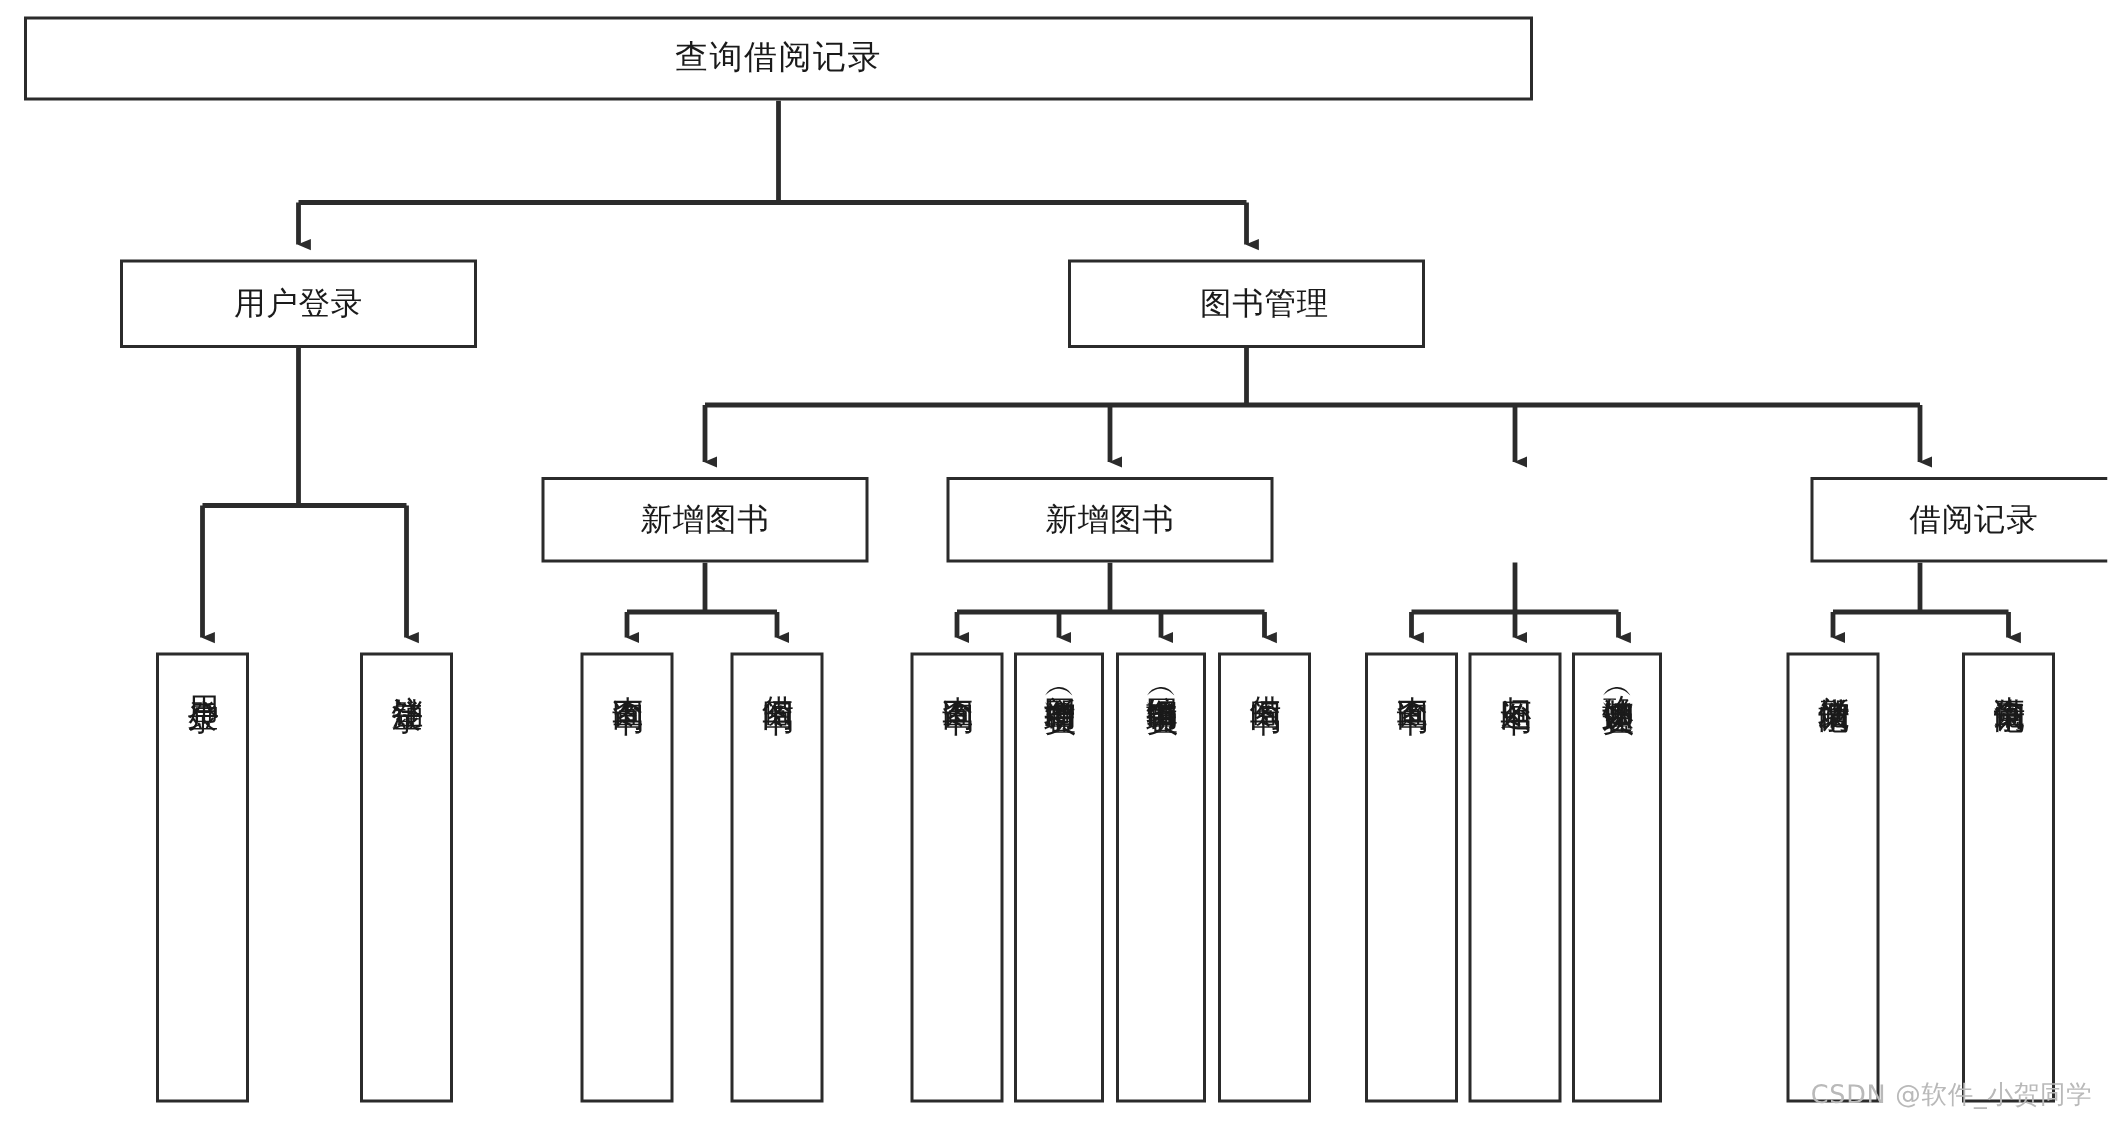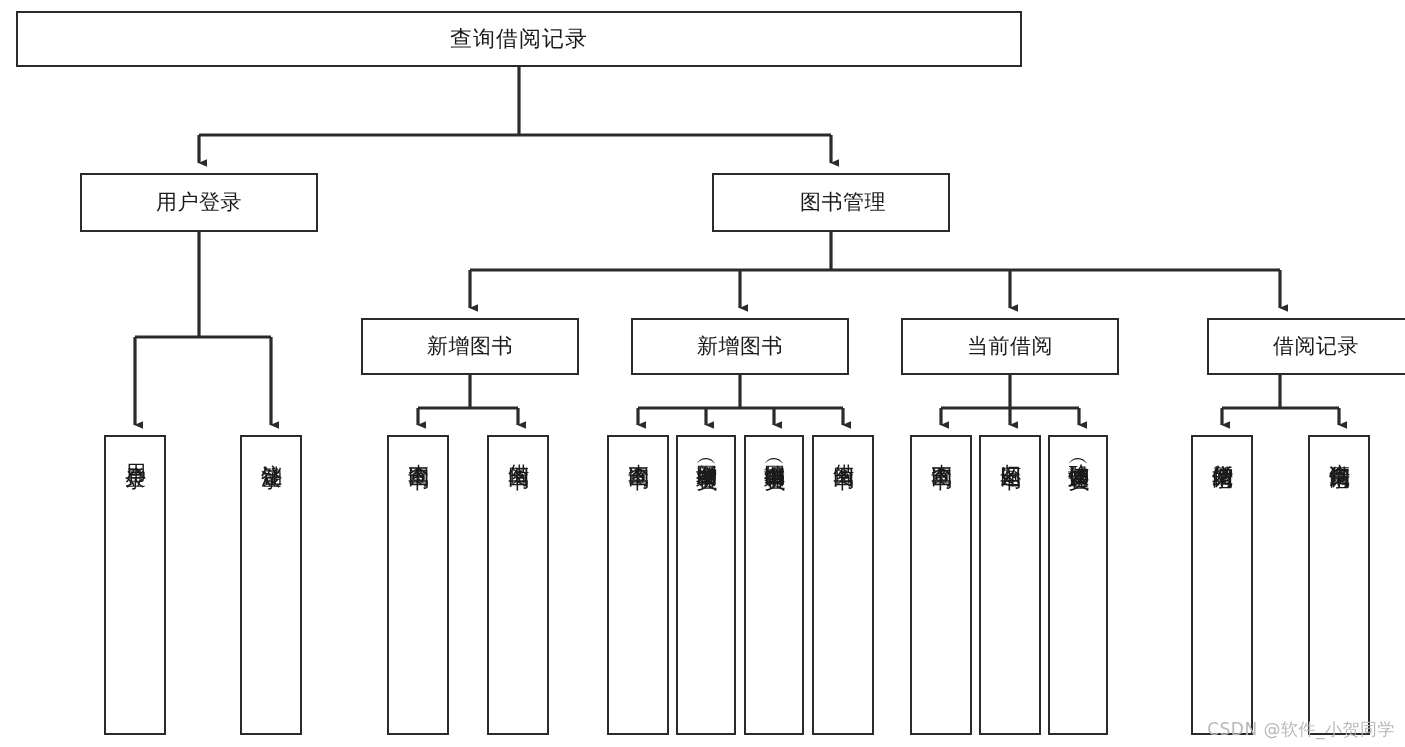--- a/index.html
+++ b/index.html
@@ -152,23 +152,20 @@
   </div>
 
   <div class="node h" style="left:361px; top:318px; width:218px; height:57px;">
     <span class="label">新增图书</span>
   </div>
 
   <div class="node h" style="left:631px; top:318px; width:218px; height:57px;">
     <span class="label">新增图书</span>
   </div>
 
-  <div class="node h" style="left:901px; top:318px; width:218px; height:57px;">
-    <span class="label">当前借阅</span>
-  </div>
 
   <div class="node h" style="left:1171px; top:318px; width:218px; height:57px;margin-left:36px;">
     <span class="label">借阅记录</span>
   </div>
 
   <div class="node v" style="left:104px; top:435px; width:62px; height:300px;">
     <span class="label">用户登录</span>
   </div>
 
   <div class="node v" style="left:240px; top:435px; width:62px; height:300px;">

